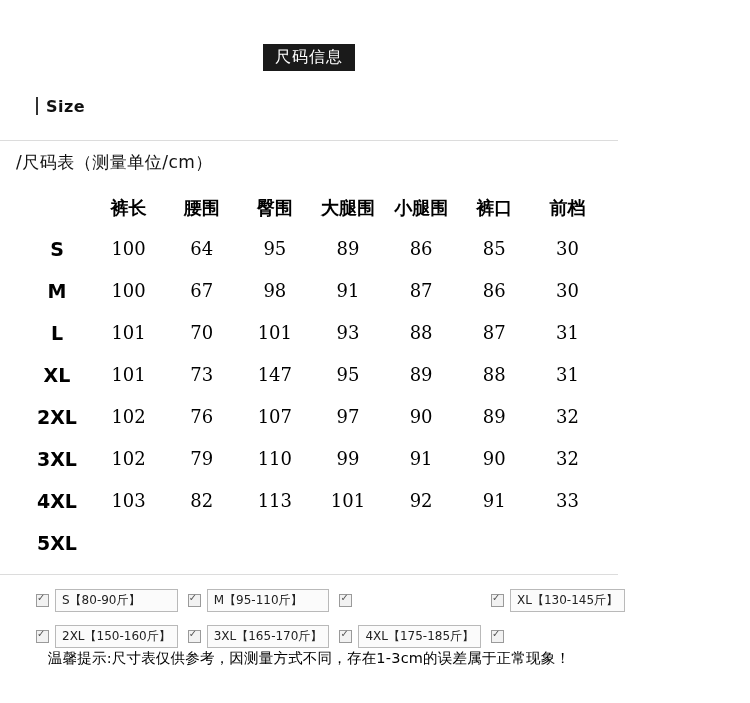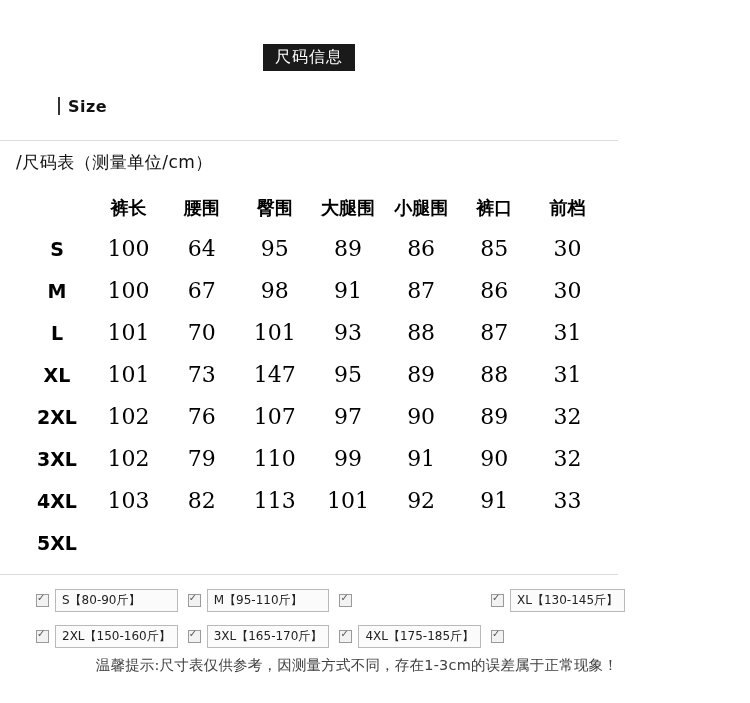--- a/index.html
+++ b/index.html
@@ -34,21 +34,21 @@
     color: #ffffff;
     font-size: 16px;
     letter-spacing: 1px;
     padding: 4px 12px 5px 12px;
     line-height: 1.1;
   }
 
   
   .size-label-row {
     margin-top: 26px;
-    padding-left: 58px;
+    padding-left: 36px;
     display: flex;
     align-items: center;
   }
   .size-bar {
     width: 2px;
     height: 18px;
     background: #333;
     margin-right: 8px;
   }
   .size-label {
@@ -101,21 +101,21 @@
   }
   table.size-table thead th.corner {
     width: 70px;
   }
   table.size-table tbody th.rowhead {
     font-size: 19px;
     font-weight: bold;
     width: 70px;
   }
   table.size-table tbody td {
-    font-size: 22px;
+    font-size: 18px;
     font-family: "DejaVu Serif", "Liberation Serif", serif;
   }
 
   
   .divider2 {
     margin-top: 10px;
     width: 100%;
     height: 1px;
     background: #dcdcdc;
   }
@@ -159,23 +159,23 @@
     color: #222;
     padding: 4px 6px 5px 6px;
     line-height: 1;
     flex: 1 1 auto;
     white-space: nowrap;
     overflow: hidden;
   }
 
   
   .note {
-    margin-top: 8px;
-    text-align: right;
-    color: #404040;
+    margin-top: 1px;
+    text-align: center;
+    color: #000000;
     font-size: 14.5px;
     letter-spacing: 0.2px;
   }
 </style>
 </head>
 <body>
 
 <div class="page">
 
   <div class="title-row">

